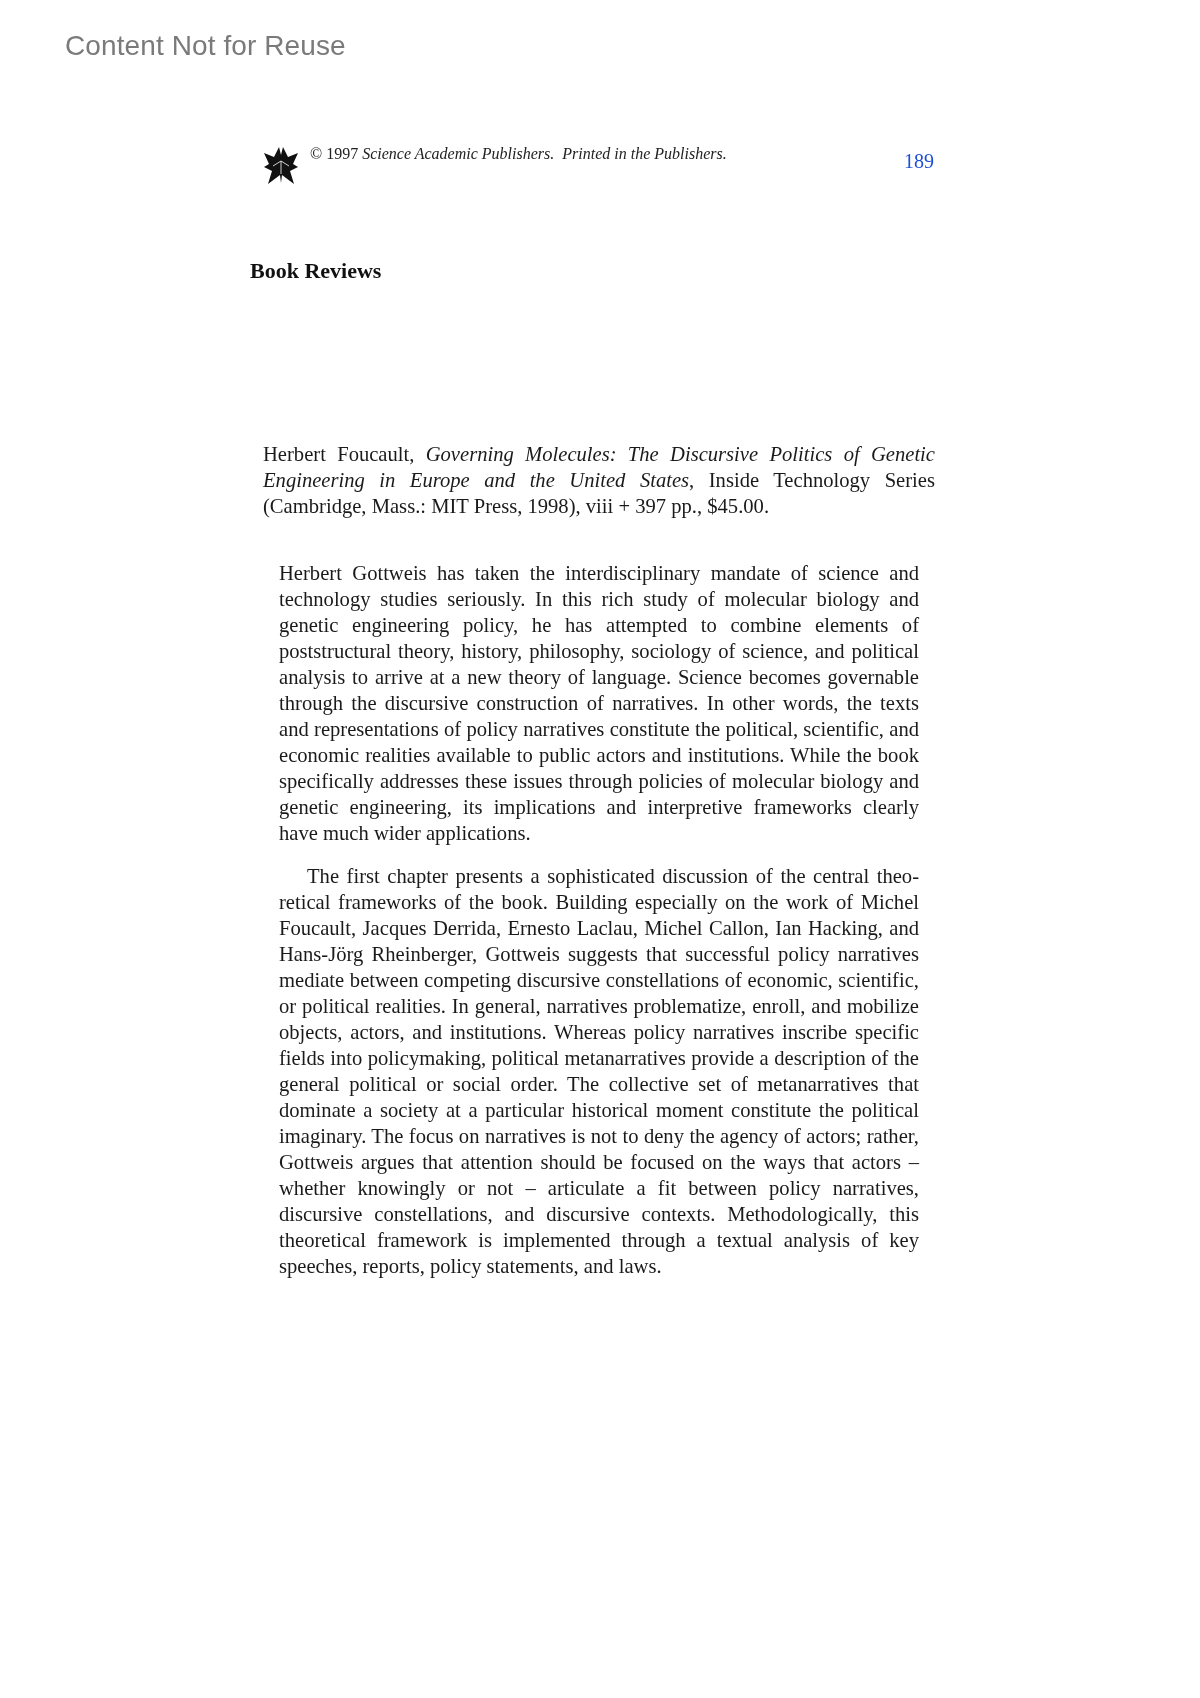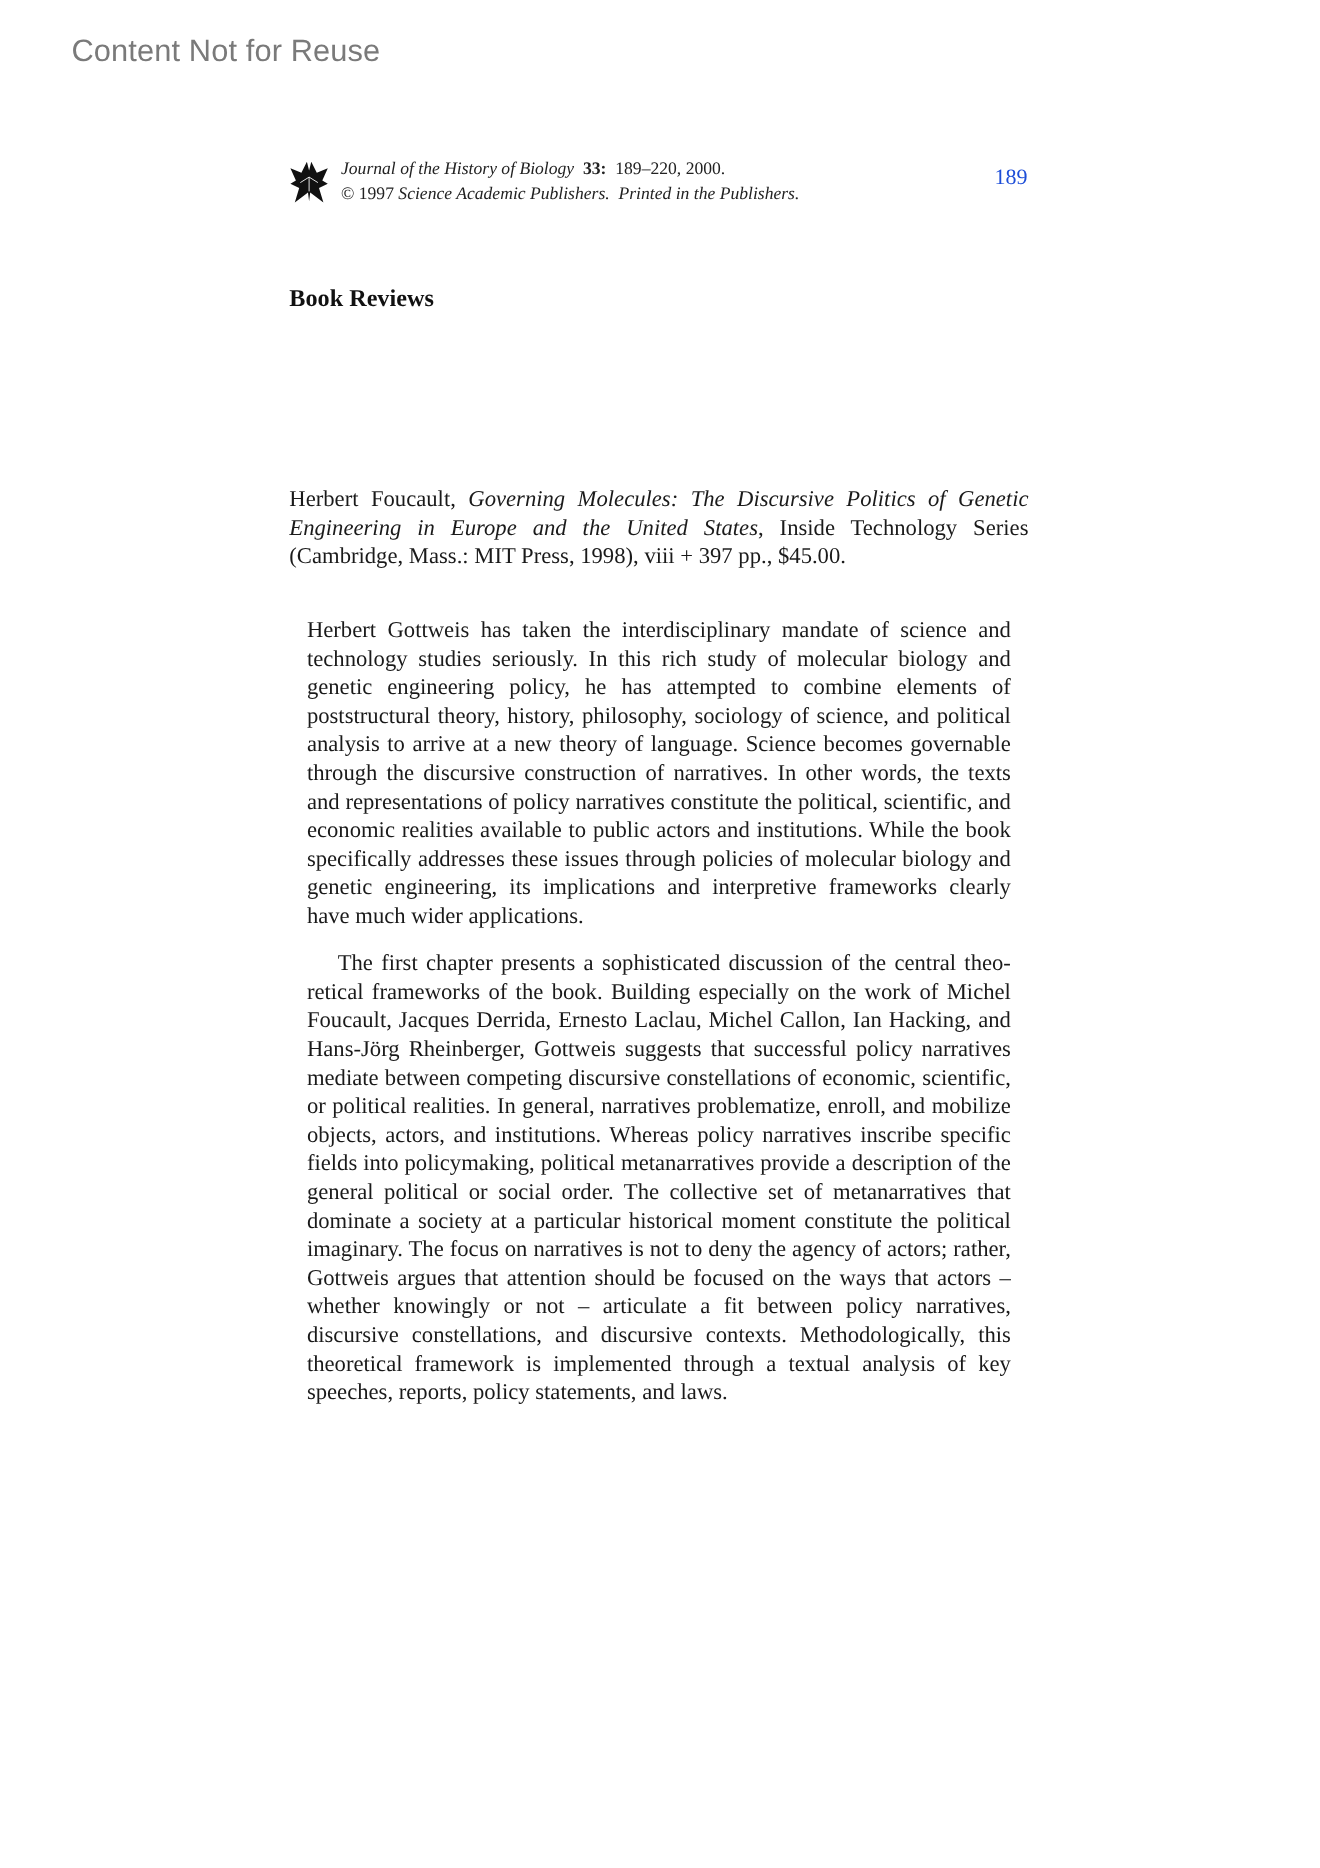--- a/index.html
+++ b/index.html
@@ -46,21 +46,21 @@
     .header-lines .bold { font-weight: bold; }
     .page-number {
       position: absolute;
       left: 904px;
       top: 150px;
       font-size: 20px;
       color: #1d4ed8;
     }
     .section-title {
       position: absolute;
-      left: 263px;
+      left: 250px;
       top: 258px;
       font-size: 22px;
       font-weight: bold;
       color: #111;
       white-space: nowrap;
     }
     .citation {
       position: absolute;
       left: 263px;
       top: 441px;
@@ -95,25 +95,20 @@
 <div class="watermark">Content Not for Reuse</div>
 
 <svg class="logo" viewBox="0 0 36 42" xmlns="http://www.w3.org/2000/svg">
   <path d="M1 9 L11 13 L16 3 L18 11 L20 3 L25 13 L35 9 L30 20 L35 23 L27 27 L31 40 L19 31 L18 39 L17 31 L5 40 L9 27 L1 23 L6 20 Z" fill="#111"></path>
   <path d="M10 22 L18 17 L26 22" stroke="#fff" stroke-width="0.8" fill="none"></path>
   <path d="M18 17 L18 30" stroke="#fff" stroke-width="0.8" fill="none"></path>
 </svg>
 
 <div class="header-lines">
   <div>
-    <span class="it">Journal of the History of Biology</span>&nbsp;
-    <span class="bold">33:</span>&nbsp;
-    <span>189–220, 2000.</span>
-  </div>
-  <div>
     <span>© 1997</span>
     <span class="it">Science Academic Publishers.</span>&nbsp;
     <span class="it">Printed in the Publishers.</span>
   </div>
 </div>
 
 <div class="page-number">189</div>
 
 <div class="section-title">Book Reviews</div>
 

